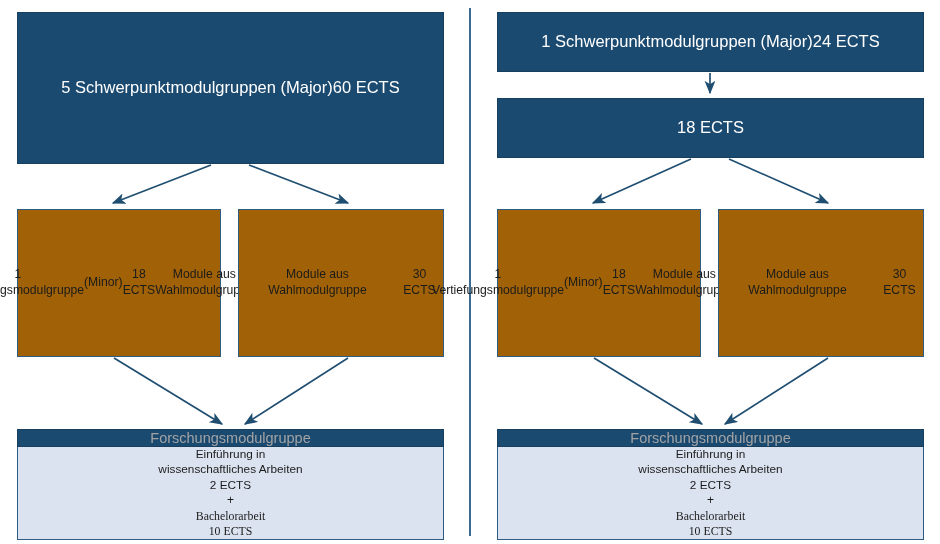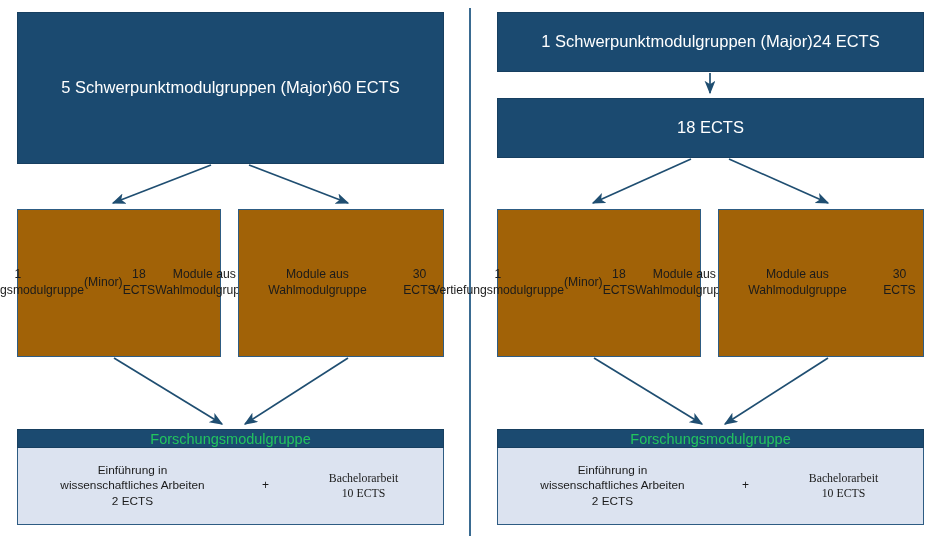--- a/index.html
+++ b/index.html
@@ -63,38 +63,38 @@
 
   
   .research {
     position: absolute;
     box-sizing: border-box;
     display: flex;
     flex-direction: column;
   }
   .research-header {
     background: #1b4a70;
-    color: #22c55e;
-    height: 19px;
+    color: #a3a3a3;
+    height: 40px;
     display: flex;
     align-items: center;
     justify-content: center;
     font-size: 14.5px;
     border: 1px solid #173f60;
     box-sizing: border-box;
     text-align: right;
   }
   .research-body {
     flex: 1;
     background: #dce3f0;
     border: 1.5px solid #2e5c83;
     border-top: none;
     box-sizing: border-box;
     display: flex;
-    flex-direction: row;
+    flex-direction: column;
     align-items: center;
     justify-content: center;
     color: #1b1b1b;
     font-size: 11.8px;
     line-height: 1.3;
   }
   .research-cell {
     text-align: center;
     white-space: nowrap;
   }

